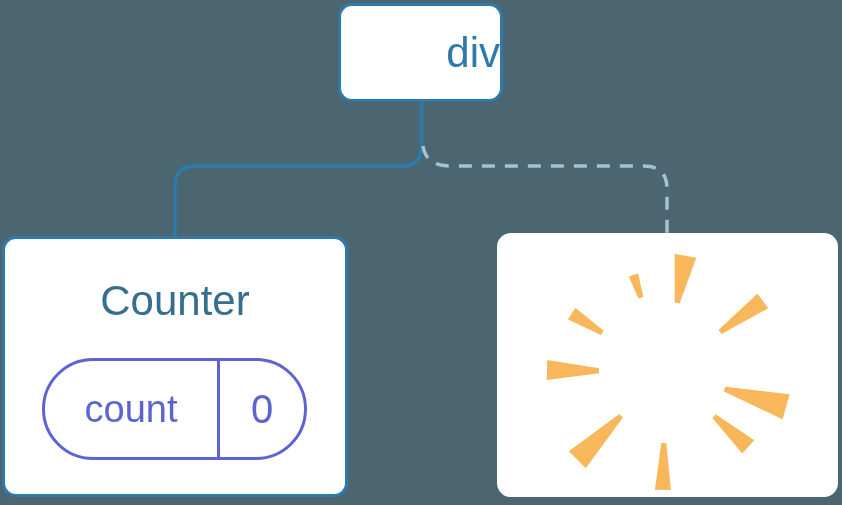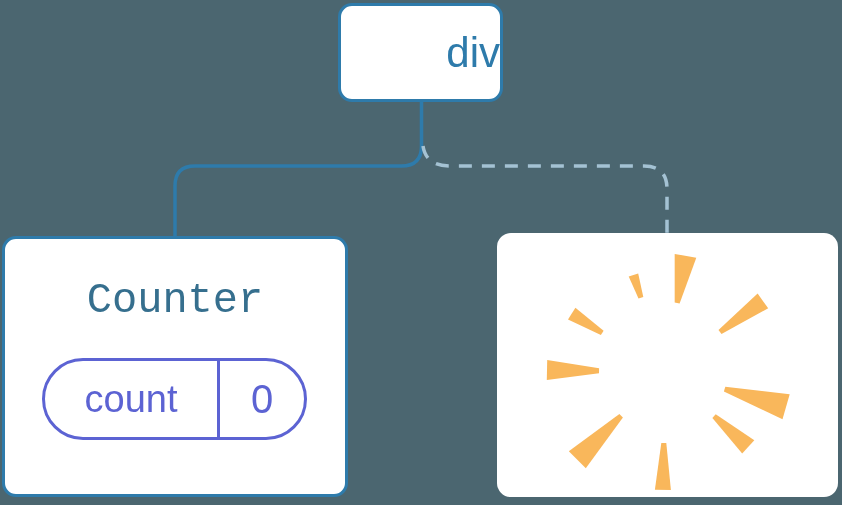--- a/index.html
+++ b/index.html
@@ -55,26 +55,25 @@
     left: 2px; top: 236px;
     width: 346px; height: 261px;
     border: 3px solid #2e7bab;
   }
   .counter-title {
     margin-top: 38px;
     text-align: center;
     color: #366f8e;
     font-size: 42px;
     line-height: 1.15;
-    font-family: Liberation Mono, monospace;
   }
   .pill {
     position: absolute;
     left: 37px; top: 119px;
-    width: 265px; height: 82px;
+    width: 265px; height: 102px;
     border: 3px solid #5c63d3;
     border-radius: 51px;
     box-sizing: border-box;
     display: flex;
     color: #5c63d3;
   }
   .pill-key {
     width: 172px;
     border-right: 3px solid #5c63d3;
     display: flex;

